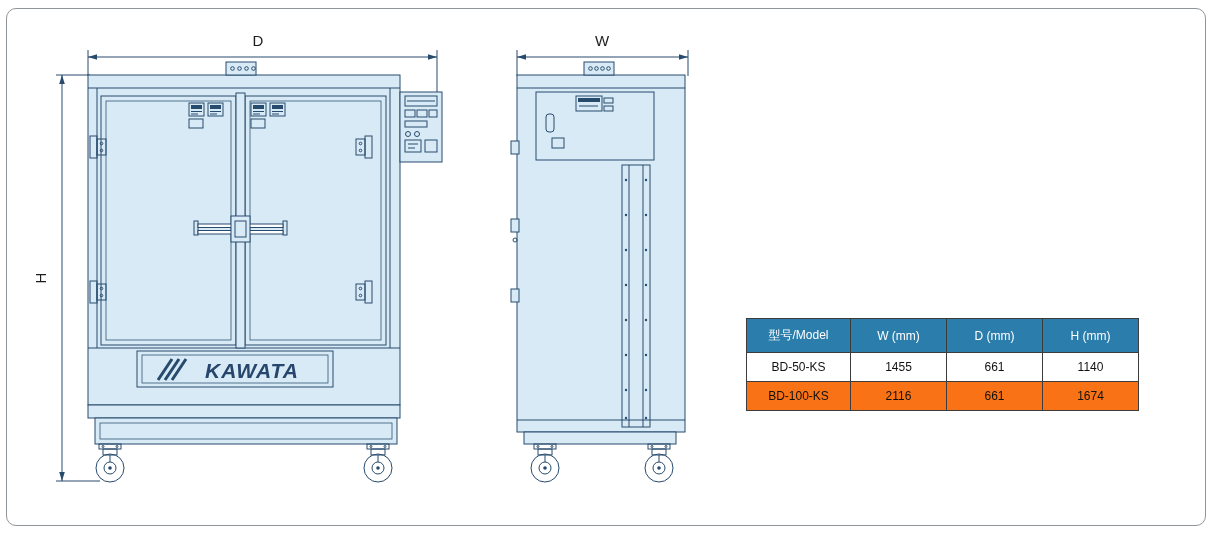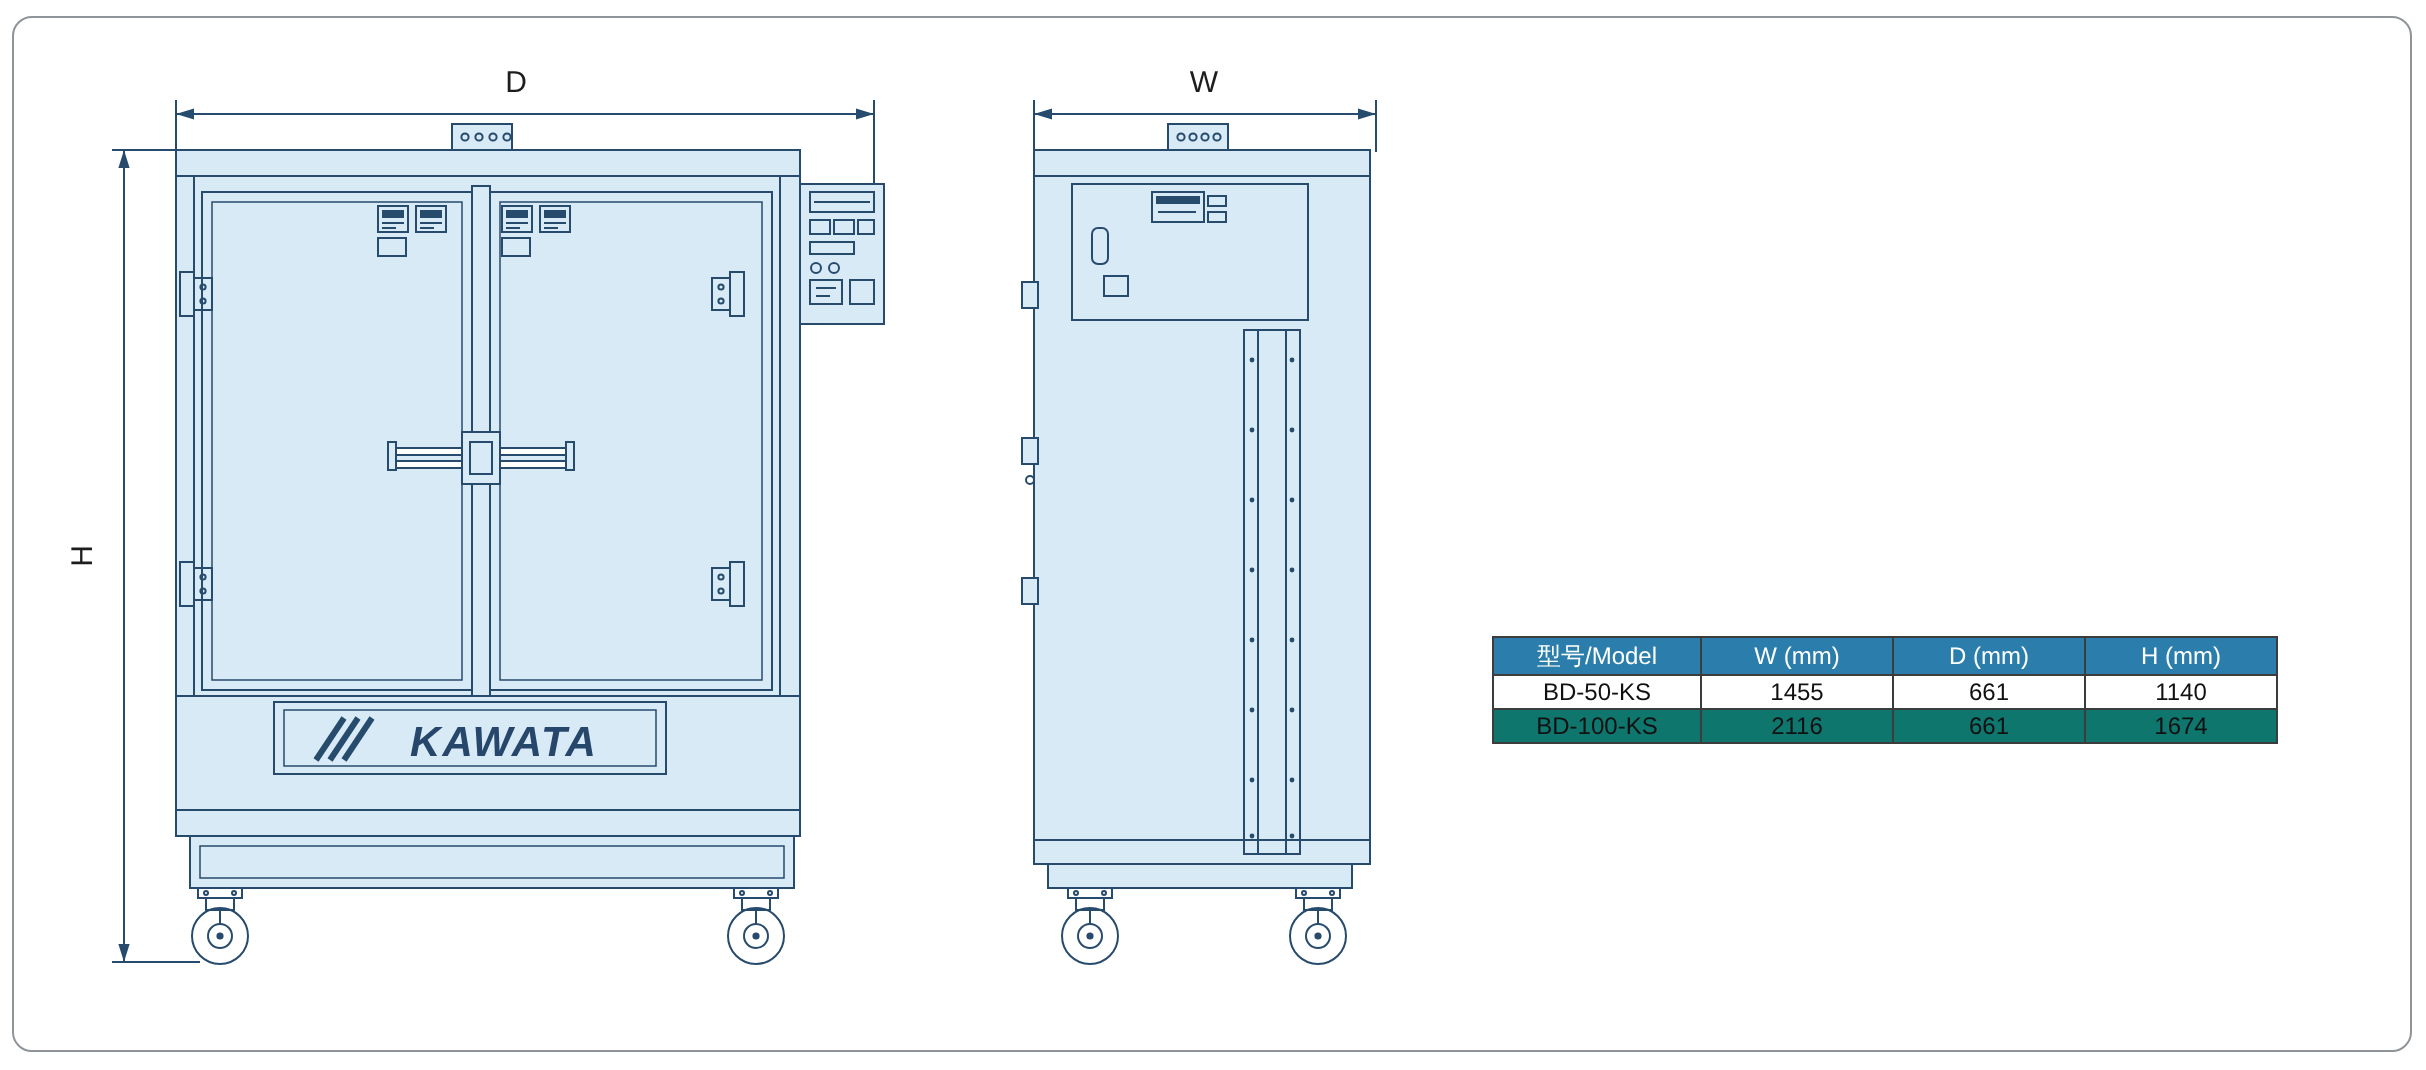--- a/index.html
+++ b/index.html
@@ -19,24 +19,24 @@
   table.spec-table {
     position:absolute; left:746px; top:318px;
     border-collapse:collapse; table-layout:fixed;
     font-size:12px; color:#111;
   }
   .spec-table th, .spec-table td {
     border:1px solid #3c3c3c; text-align:center; vertical-align:middle;
     overflow:hidden; white-space:nowrap;
   }
   .spec-table th {
-    background:#2b7dab; color:#ffffff; font-weight:400; height:19px; font-size:12px;
-  }
-  .spec-table td { height:17px; background:#ffffff; }
-  .spec-table tr.alt td { background:#0f766e;text-align:center; }
+    background:#2b7dab; color:#ffffff; font-weight:400; height:34px; font-size:12px;
+  }
+  .spec-table td { height:29px; background:#ffffff; }
+  .spec-table tr.alt td { background:#f97316;text-align:center; }
   .col-model { width:104px; }
   .col-dim   { width:96px; }
 </style>
 </head>
 <body>
 
 <div class="frame"></div>
 
 <svg class="drawing" width="735" height="535" viewBox="0 0 735 535">
   <defs>

